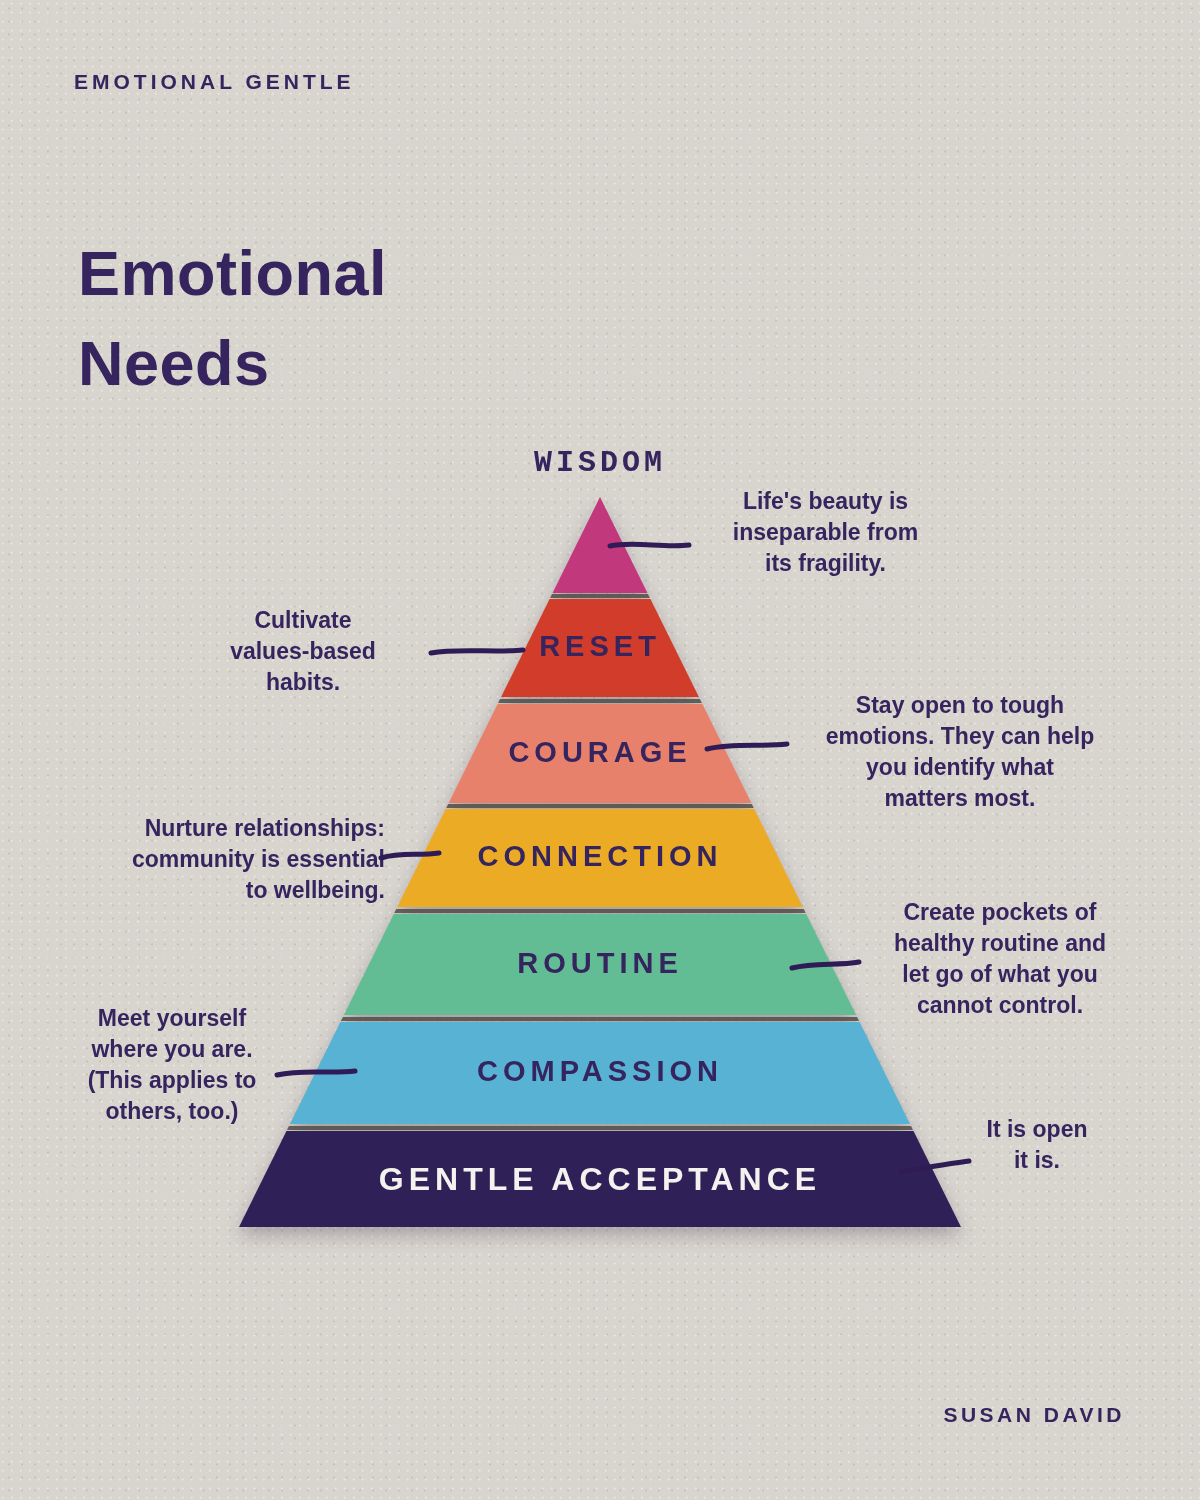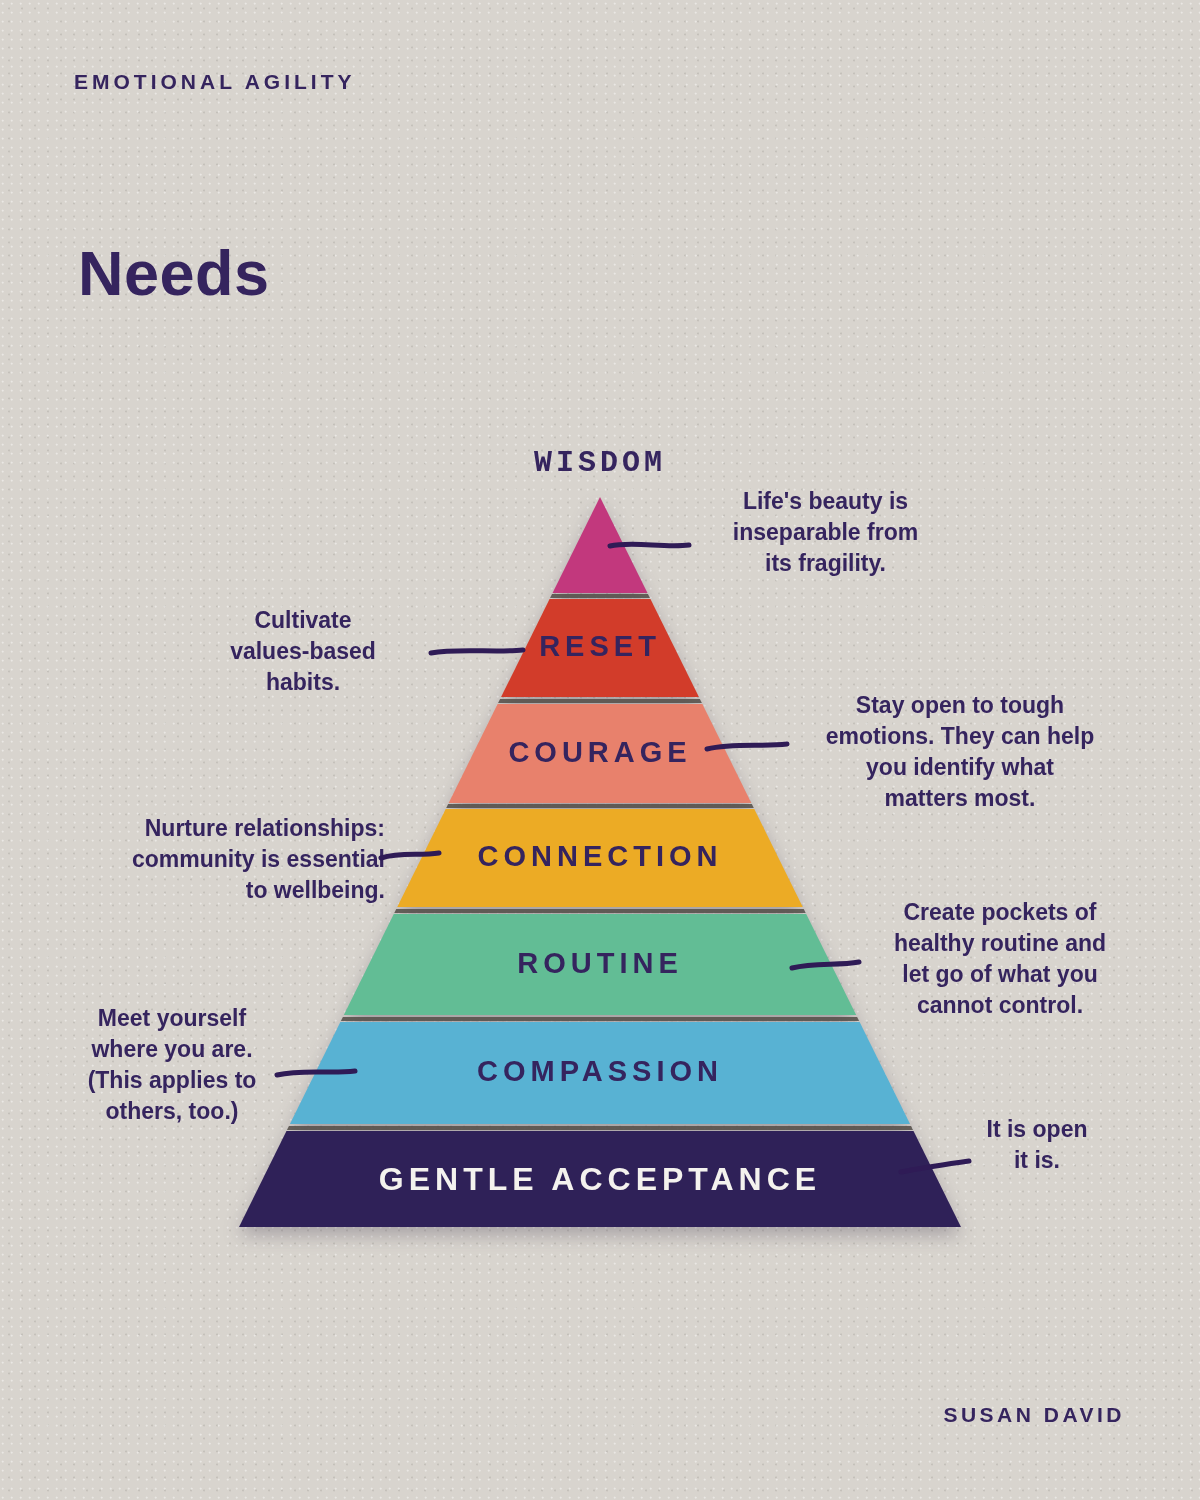--- a/index.html
+++ b/index.html
@@ -45,23 +45,24 @@
   .connector-svg{position:absolute;left:0;top:0;pointer-events:none;}
   .connector-svg path{fill:none;stroke:var(--line,#2f1b56);stroke-width:5;stroke-linecap:round;}
   .author{
     position:absolute;right:75px;top:1403px;
     font-size:21px;font-weight:700;letter-spacing:3.5px;margin-left:46px;
   }
 </style>
 </head>
 <body style="--paper: #d8d4ce; --ink: #35245e; --line: #2f1b56; --sepcolor: #524c47;">
 
-<div class="brand">EMOTIONAL AGILITY</div>
+<div class="brand">EMOTIONAL GENTLE</div>
 
 <div class="title">
+  <div>Emotional</div>
   <div>Needs</div>
 </div>
 
 <div class="apex-label">WISDOM</div>
 
 <div class="pyramid-zone">
   <div class="pyramid-shadow">
     <div class="pyramid-clip" id="pyramid-clip">
         <div class="band" style="top: 0px; height: 96px; background: rgb(194, 56, 125);"></div>
         <div class="band" style="top: 102px; height: 98px; background: rgb(210, 60, 42);"></div>

